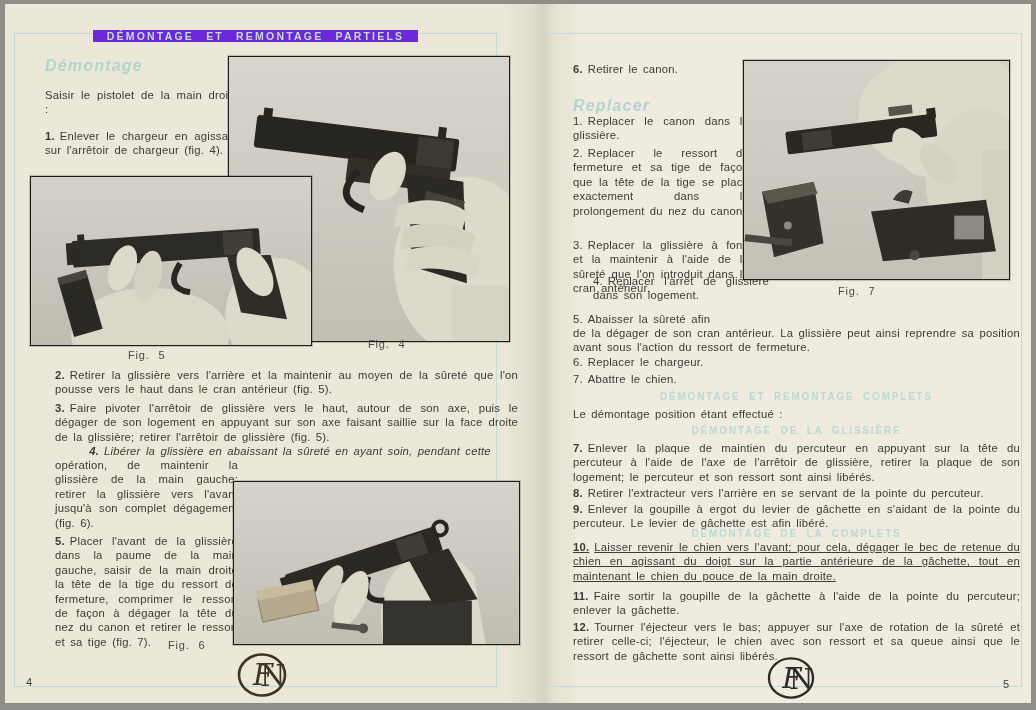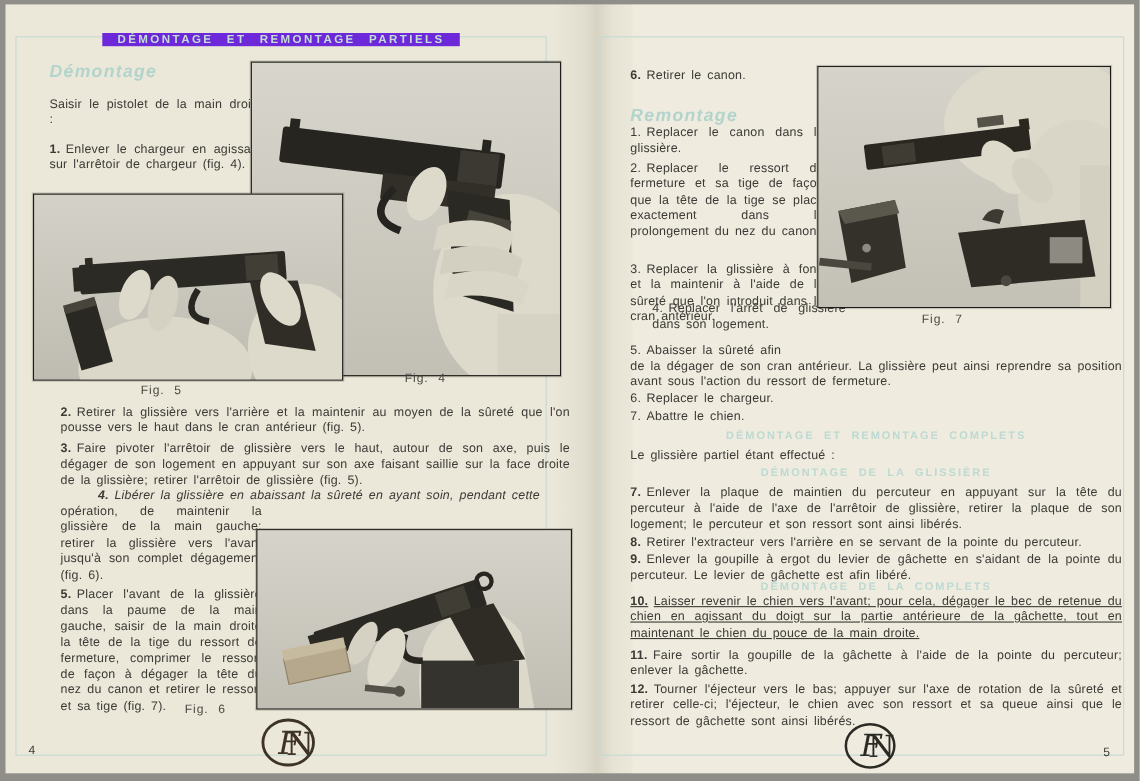--- a/index.html
+++ b/index.html
@@ -173,21 +173,21 @@
     <ellipse cx="26" cy="24" rx="23" ry="20.5" fill="none" stroke="#3e3327" stroke-width="2.6"></ellipse>
     <text x="17" y="34" font-family="DejaVu Serif, serif" font-size="29" font-style="italic" fill="#3e3327">F</text>
     <text x="24" y="35" font-family="DejaVu Serif, serif" font-size="29" fill="#3e3327">N</text>
   </svg>
 </div>
 
 <div class="pagenum" style="left:26px; top:676px;">4</div>
 
 <p class="step abs" style="left:573px; top:62px; width:176px;"><b>6.</b><span>Retirer le canon.</span></p>
 
-<div class="abs teal-h" style="left:573px; top:97px; font-style:italic;">Remontage</div>
+<div class="abs teal-h" style="left:573px; top:97px; font-style:italic;">Replacer</div>
 
 <p class="step abs" style="left:573px; top:114px; width:176px;"><span style="margin-right:5px;">1.</span><span>Replacer le canon dans la glissière.</span></p>
 <p class="step abs" style="left:573px; top:146px; width:176px;"><span style="margin-right:5px;">2.</span><span>Replacer le ressort de fermeture et sa tige de façon que la tête de la tige se place exactement dans le prolongement du nez du canon.</span></p>
 <p class="step abs" style="left:573px; top:238px; width:176px;"><span style="margin-right:5px;">3.</span><span>Replacer la glissière à fond et la maintenir à l'aide de la sûreté que l'on introduit dans le cran antérieur.</span></p>
 <p class="step abs" style="left:573px; top:274px; width:176px;margin-left:20px;"><span style="margin-right:5px;">4.</span><span>Replacer l'arrêt de glissière dans son logement.</span></p>
 <p class="step abs" style="left:573px; top:312px; width:176px;"><span style="margin-right:5px;">5.</span><span>Abaisser la sûreté afin</span></p>
 
 <div class="photo" style="left:743px; top:60px; width:267px; height:220px;">
   <svg viewBox="0 0 267 220">
     <defs>
@@ -224,21 +224,21 @@
 </div>
 
 <div class="caption" style="left:838px; top:285px;">Fig. 7</div>
 
 <p class="step abs" style="left:573px; top:326px; width:447px;">de la dégager de son cran antérieur. La glissière peut ainsi reprendre sa position avant sous l'action du ressort de fermeture.</p>
 <p class="step abs" style="left:573px; top:355px; width:447px;"><span style="margin-right:5px;">6.</span><span>Replacer le chargeur.</span></p>
 <p class="step abs" style="left:573px; top:372px; width:447px;"><span style="margin-right:5px;">7.</span><span>Abattre le chien.</span></p>
 
 <div class="teal-center" style="left:573px; top:391px; width:447px;">DÉMONTAGE ET REMONTAGE COMPLETS</div>
 
-<p class="step abs" style="left:573px; top:407px; width:447px;">Le glissière partiel étant effectué :</p>
+<p class="step abs" style="left:573px; top:407px; width:447px;">Le démontage position étant effectué :</p>
 
 <div class="teal-center" style="left:573px; top:425px; width:447px;">DÉMONTAGE DE LA GLISSIÈRE</div>
 
 <p class="step abs" style="left:573px; top:441px; width:447px;"><b>7.</b><span>Enlever la plaque de maintien du percuteur en appuyant sur la tête du percuteur à l'aide de l'axe de l'arrêtoir de glissière, retirer la plaque de son logement; le percuteur et son ressort sont ainsi libérés.</span></p>
 <p class="step abs" style="left:573px; top:486px; width:447px;"><b>8.</b><span>Retirer l'extracteur vers l'arrière en se servant de la pointe du percuteur.</span></p>
 <p class="step abs" style="left:573px; top:502px; width:447px;"><b>9.</b><span>Enlever la goupille à ergot du levier de gâchette en s'aidant de la pointe du percuteur. Le levier de gâchette est afin libéré.</span></p>
 
 <div class="teal-center" style="left:573px; top:528px; width:447px;">DÉMONTAGE DE LA COMPLETS</div>
 
 <p class="step abs" style="left:573px; top:540px; width:447px;text-decoration:underline;"><b>10.</b><span>Laisser revenir le chien vers l'avant; pour cela, dégager le bec de retenue du chien en agissant du doigt sur la partie antérieure de la gâchette, tout en maintenant le chien du pouce de la main droite.</span></p>

